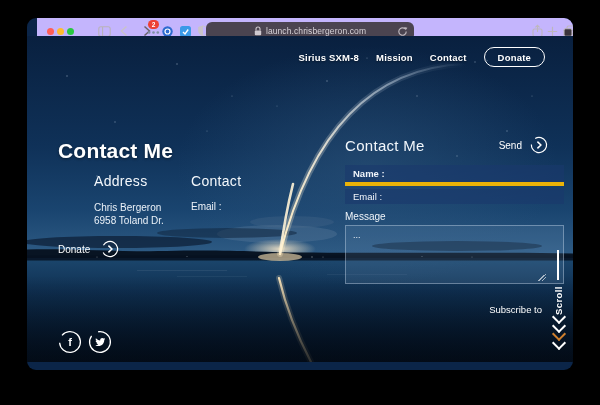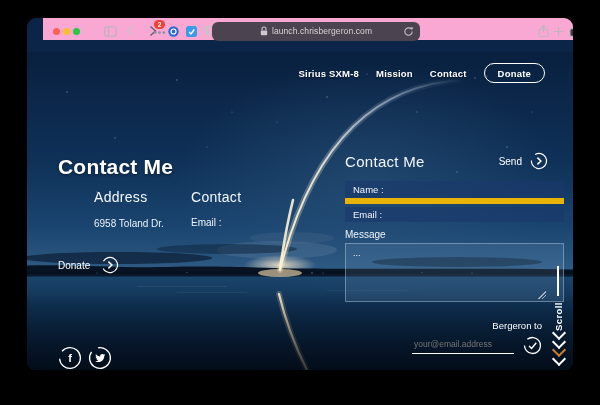--- a/index.html
+++ b/index.html
@@ -4,37 +4,37 @@
 <style>
   html,body{margin:0;padding:0;background:#000;}
   body{width:600px;height:405px;position:relative;overflow:hidden;
        font-family:"Liberation Sans",sans-serif;-webkit-font-smoothing:antialiased;}
 
   .window{position:absolute;left:27px;top:18px;width:546px;height:352px;
           border-radius:9px;overflow:hidden;background:#0b2548;
           box-shadow:0 12px 36px rgba(0,0,0,.65);}
 
   
-  .titlebar{position:absolute;left:16px;top:0;width:100%;height:22px;background:#f9a8d4;}
+  .titlebar{position:absolute;left:10px;top:0;width:100%;height:28px;background:#c4b5fd;}
   .tl{position:absolute;top:9.5px;width:7px;height:7px;border-radius:50%;}
   .tl.red{left:10px;background:#ff5f57;}
   .tl.yellow{left:20px;background:#febc2e;}
   .tl.green{left:30px;background:#28c840;}
   .tbar-ico{position:absolute;top:7px;}
   .badge{position:absolute;left:111px;top:1.5px;min-width:9px;height:9px;border-radius:5px;
          background:#ec4135;color:#fff;font-size:6.5px;font-weight:bold;line-height:9px;
          text-align:center;z-index:3;padding:0 1px;}
   .urlpill{position:absolute;left:50%;top:3.5px;transform:translateX(-50%);
            width:208px;height:19px;border-radius:6px;background:#4b4450;
            display:flex;align-items:center;justify-content:center;gap:4px;}
   .urltext{font-size:8.5px;color:#d8d3d8;letter-spacing:.1px;}
   .refresh{position:absolute;right:6px;top:4px;}
 
   
-  .content{position:absolute;left:0;top:34px;width:546px;height:326px;overflow:hidden;background:#0b2548;}
+  .content{position:absolute;left:0;top:18px;width:546px;height:326px;overflow:hidden;background:#0b2548;}
   .scene{position:absolute;left:0;top:0;}
 
   .site-nav{position:absolute;top:11px;right:28px;display:flex;align-items:center;gap:17px;
             color:#fff;font-size:9.5px;font-weight:bold;letter-spacing:.2px;z-index:5;}
   .site-nav .navlink{cursor:default;text-shadow:0 1px 2px rgba(0,0,0,.4);}
   .pill-btn{border:1.5px solid #fff;border-radius:11px;padding:3.5px 13px;color:#fff;}
 
   .hero-title{position:absolute;left:31px;top:103px;color:#fff;font-size:21px;font-weight:bold;
               letter-spacing:.2px;text-shadow:0 1px 3px rgba(0,0,0,.45);z-index:5;}
 
@@ -49,21 +49,21 @@
               color:#fff;font-size:10px;z-index:5;}
 
   .form{position:absolute;left:318px;top:100px;width:203px;z-index:5;color:#fff;}
   .form-head{display:flex;align-items:center;justify-content:space-between;}
   .form-title{font-size:15px;font-weight:400;color:#f2f7fc;letter-spacing:.3px;}
   .send-group{display:flex;align-items:center;gap:8px;}
   .send-label{font-size:10px;font-weight:normal;}
   .field{display:block;width:100%;height:16px;margin-top:0;background:rgba(26,57,108,.62);
          border:none;outline:none;color:#fff;font-size:9.5px;padding:0 8px;
          font-family:"Liberation Sans",sans-serif;}
-  .field.name{margin-top:11px;border-bottom:6px solid #eab308;height:17px;}
+  .field.name{margin-top:11px;border-bottom:4px solid #eab308;height:17px;font-weight:bold;}
   .field.email{margin-top:3px;height:15px;}
   .field::placeholder,.msg::placeholder{color:#f0f4fa;opacity:1;}
   .msg-label{font-size:10px;margin-top:7px;color:#f0f5fa;}
   .msg-wrap{position:relative;margin-top:3px;}
   .msg{display:block;width:100%;height:49px;background:rgba(125,160,200,.16);
        border:1px solid rgba(215,230,245,.38);color:#eef4fa;font-size:9px;
        padding:4px 7px;resize:none;outline:none;font-family:"Liberation Sans",sans-serif;}
   .resize-corner{position:absolute;right:2px;bottom:3px;width:8px;height:8px;pointer-events:none;
        background:linear-gradient(135deg,transparent 50%,rgba(255,255,255,.6) 50%,rgba(255,255,255,.6) 58%,
        transparent 58%,transparent 72%,rgba(255,255,255,.6) 72%,rgba(255,255,255,.6) 80%,transparent 80%);}
@@ -263,20 +263,21 @@
       <span class="navlink">Mission</span>
       <span class="navlink">Contact</span>
       <span class="pill-btn">Donate</span>
     </div>
 
     <div class="hero-title">Contact Me</div>
 
     <div class="cols">
       <div class="col1">
         <div class="col-h">Address</div>
+        <div class="addr">Chris Bergeron</div>
         <div class="addr">6958 Toland Dr.</div>
       </div>
       <div class="col2">
         <div class="col-h">Contact</div>
         <div class="email-label">Email :</div>
       </div>
     </div>
 
     <div class="donate-row">
       <span>Donate</span>
@@ -300,28 +301,21 @@
       <input class="field name" type="text" placeholder="Name :" style="">
       <input class="field email" type="text" placeholder="Email :" style="">
       <div class="msg-label">Message</div>
       <div class="msg-wrap">
         <textarea class="msg" placeholder="..." style=""></textarea>
         <span class="resize-corner"></span>
       </div>
     </div>
 
     <div class="newsletter">
-      <div class="nl-head">Bergeron to</div>
-      <div class="nl-row">
-        <input class="nl-input" type="text" placeholder="your@email.address" style="">
-        <svg width="19" height="19" viewBox="0 0 19 19">
-          <circle cx="9.5" cy="9.5" r="8" fill="none" stroke="#fff" stroke-width="1.3" stroke-dasharray="43 7.3" transform="rotate(-130 9.5 9.5)"></circle>
-          <polyline points="6,10 8.6,12.4 13.2,6.8" fill="none" stroke="#fff" stroke-width="1.5"></polyline>
-        </svg>
-      </div>
+      <div class="nl-head">Subscribe to</div>
     </div>
 
     <div class="scroll-ind">
       <div class="scroll-line"></div>
       <div class="scroll-label">Scroll</div>
       <span class="chev c1"></span>
       <span class="chev c2"></span>
       <span class="chev c3"></span>
       <span class="chev c4"></span>
     </div>

